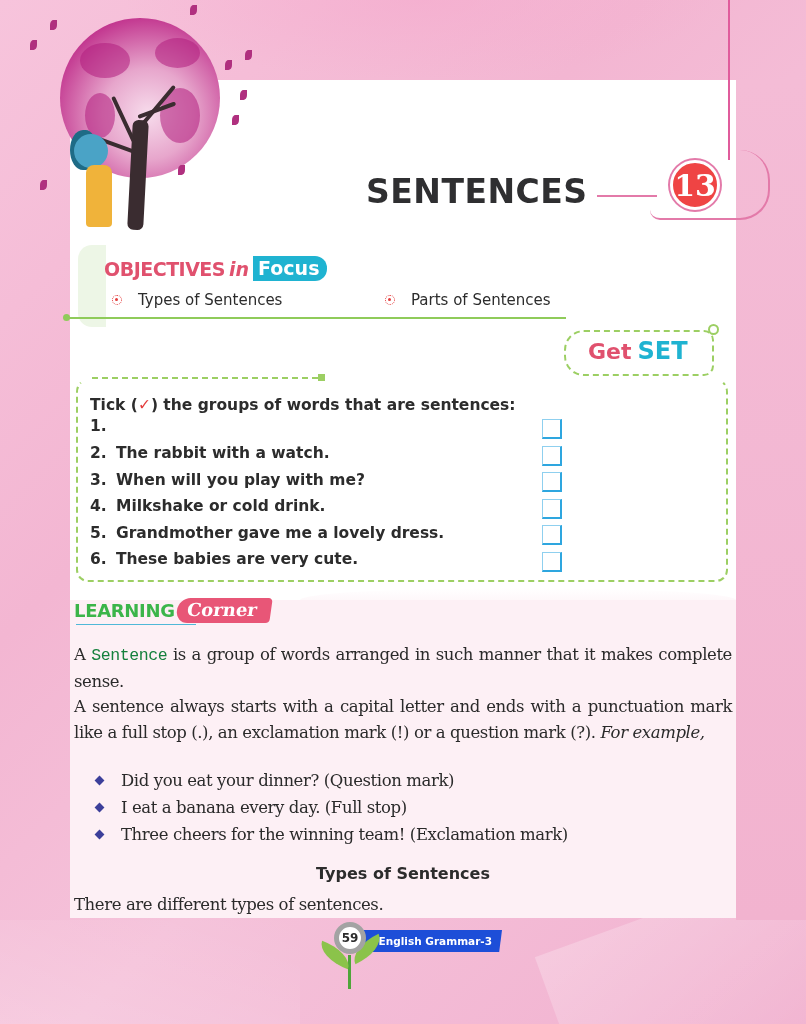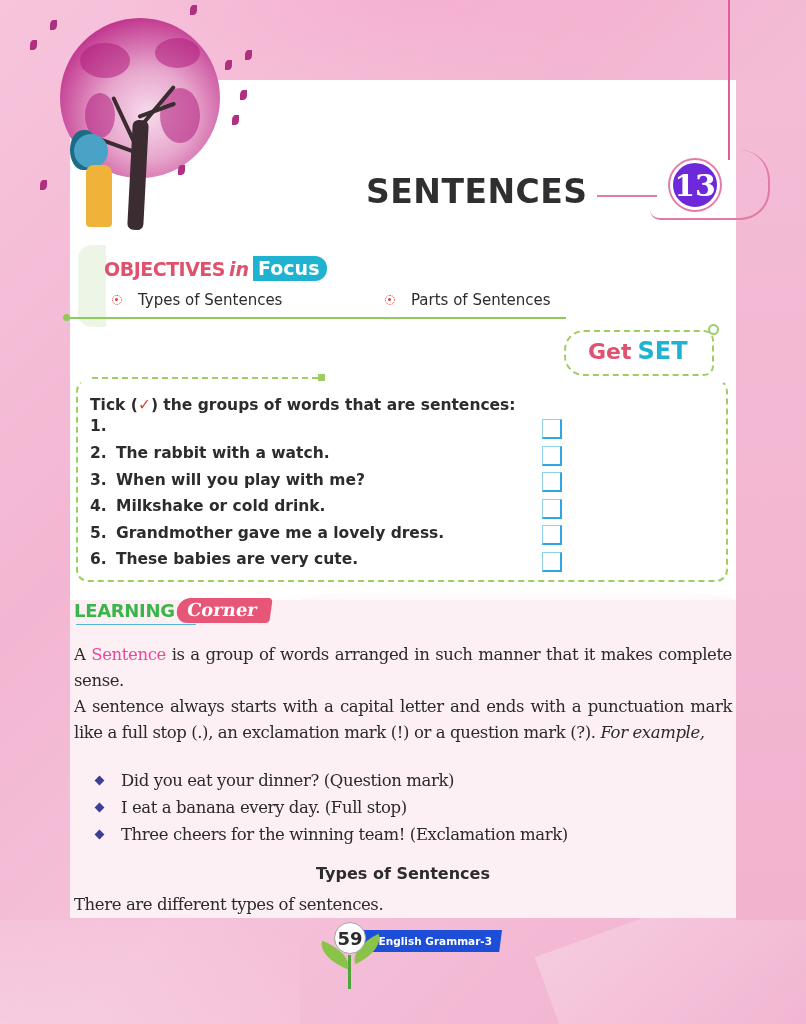--- a/index.html
+++ b/index.html
@@ -46,21 +46,21 @@
   .chapter-title {
     position: absolute; left: 366px; top: 172px;
     font-family: "DejaVu Sans", sans-serif; font-weight: 900; font-size: 33px;
     color: #2f2f31; letter-spacing: 0.5px;
   }
   .title-line { position: absolute; left: 597px; top: 195px; width: 60px; height: 2px; background: #e37aa9; }
   .title-swoosh { position: absolute; left: 650px; top: 150px; width: 120px; height: 70px; border: 2px solid #e37aa9; border-radius: 30px 30px 30px 10px; border-top: none; border-left: none; }
   .title-vline { position: absolute; left: 728px; top: 0; width: 2px; height: 160px; background: #e05c9c; }
   .chapter-badge {
     position: absolute; left: 670px; top: 160px; width: 50px; height: 50px; border-radius: 50%;
-    background: #6d28d9; border: 3px solid #ffffff; box-shadow: 0 0 0 2px #e37aa9;
+    background: #ef4444; border: 3px solid #ffffff; box-shadow: 0 0 0 2px #e37aa9;
     color: #fff; font-family: "DejaVu Serif", serif; font-weight: 700; font-size: 30px;
     display: flex; align-items: center; justify-content: center;
   }
 
   
   .obj-bracket { position: absolute; left: 78px; top: 245px; width: 28px; height: 82px; background: #edf6e6; border-radius: 14px 0 0 14px; }
   .obj-heading {
     position: absolute; left: 104px; top: 256px; display: flex; align-items: center;
     font-family: "DejaVu Sans", sans-serif; font-weight: 900; font-size: 19px;
   }
@@ -111,42 +111,42 @@
     padding: 1px 14px 3px 10px; border-radius: 12px 4px 4px 12px; transform: skewX(-8deg);
   }
   .lc-underline { position: absolute; left: 76px; top: 624px; width: 120px; height: 1px; background: #4fb8d8; }
   .lc-wave { position: absolute; left: 300px; top: 588px; width: 436px; height: 24px; background: linear-gradient(180deg, rgba(253,240,245,0), #fdf0f5); border-radius: 60% 60% 0 0; }
 
   .para {
     position: absolute; left: 74px; width: 658px;
     font-family: "DejaVu Serif", serif; font-size: 16.5px; line-height: 26px; color: #2a2a2a;
     text-align: justify; letter-spacing: -0.4px;
   }
-  .term { color: #ec4899; }
+  .term { color: #15803d; font-family: Liberation Mono, monospace; }
   .italic { font-style: italic; }
 
   .ex-bullet { position: absolute; left: 96px; font-family: "DejaVu Serif", serif; font-size: 16.5px; color: #2a2a2a; display: flex; align-items: center; letter-spacing: -0.4px; }
   .diamond { width: 7px; height: 7px; background: #3c3f9a; transform: rotate(45deg); margin-right: 18px; }
 
   .subheading {
     position: absolute; left: 0; width: 806px; top: 864px; text-align: center;
     font-family: "DejaVu Sans", sans-serif; font-weight: 900; font-size: 16px; color: #2c2c2c;
   }
 
   
   .footer-banner {
     position: absolute; left: 362px; top: 930px; width: 140px; height: 22px;
     background: #1d4ed8; color: #fff; font-family: "DejaVu Sans", sans-serif; font-size: 10.5px; font-weight: 700;
     display: flex; align-items: center; justify-content: flex-end; padding-right: 10px;
     clip-path: polygon(0 0, 100% 0, 98% 100%, 0 100%);
   }
   .page-circle {
     position: absolute; left: 334px; top: 922px; width: 32px; height: 32px; border-radius: 50%;
-    background: #fff; border: 1px solid #a3a3a3;
-    font-family: "DejaVu Sans", sans-serif; font-weight: 700; font-size: 18px; color: #2c2c2c;
+    background: #fff; border: 5px solid #a3a3a3;
+    font-family: "DejaVu Sans", sans-serif; font-weight: 700; font-size: 12px; color: #2c2c2c;
     display: flex; align-items: center; justify-content: center;
   }
   .sprout-stem { position: absolute; left: 348px; top: 955px; width: 3px; height: 34px; background: #4fa53a; }
   .sprout-leaf { position: absolute; width: 34px; height: 18px; background: #8bc34a; border-radius: 0 100% 0 100%; }
 </style>
 </head>
 <body>
 
 <div class="bg-cloud"></div>
 <div class="bg-streak s1"></div>

